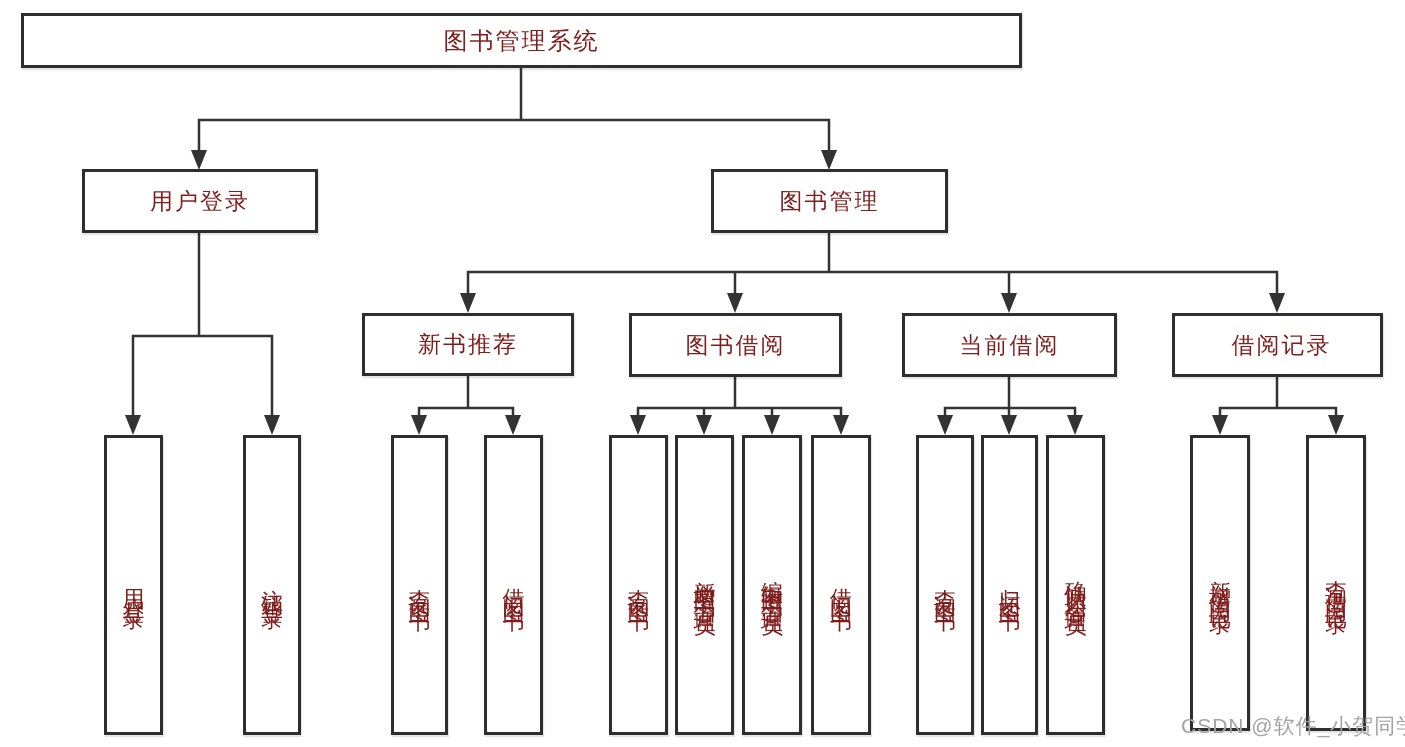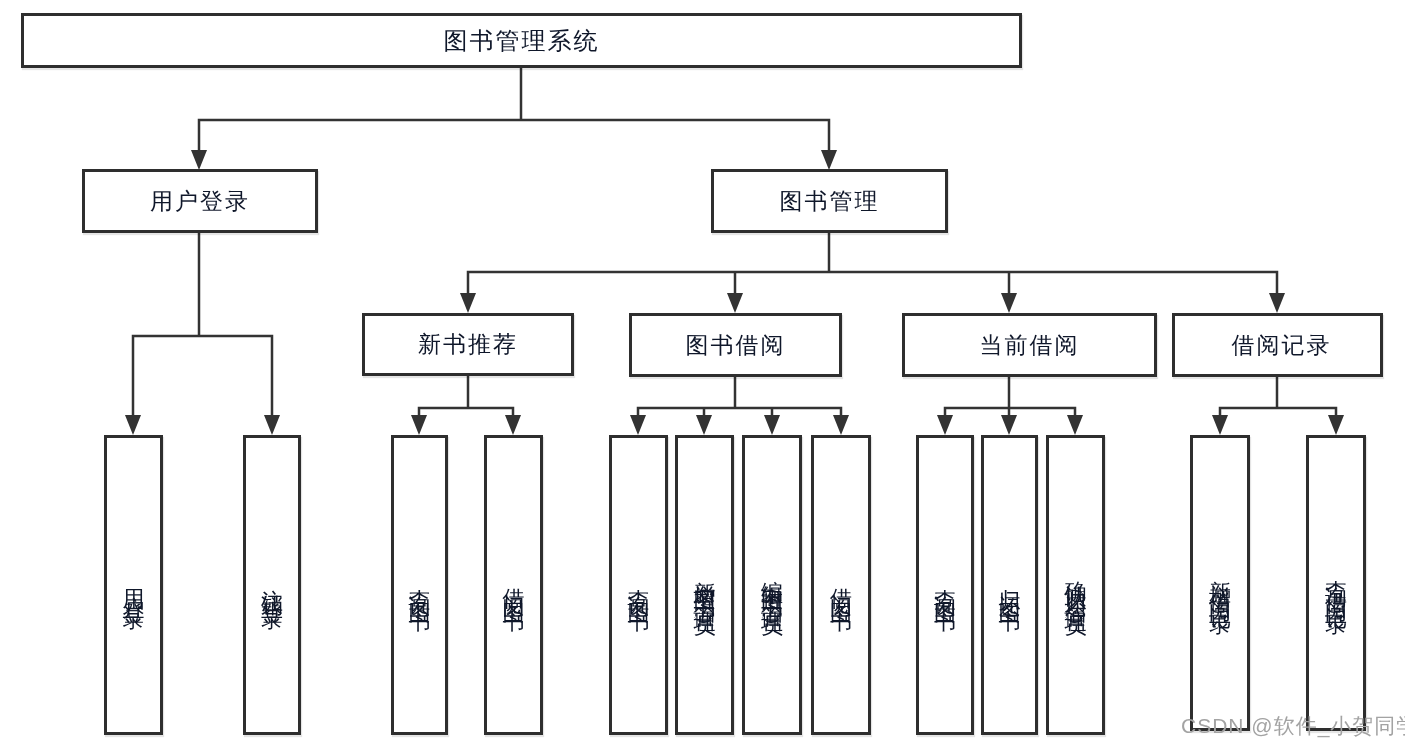--- a/index.html
+++ b/index.html
@@ -20,21 +20,21 @@
     left: 0;
     top: 0;
     width: 1405px;
     height: 747px;
   }
   .node {
     position: absolute;
     box-sizing: border-box;
     background: #ffffff;
     border: 3px solid #2e2e2e;
-    color: #0f172a;
+    color: #7f1d1d;
     display: flex;
     align-items: center;
     justify-content: center;
     box-shadow: 1px 2px 1px rgba(0,0,0,0.10);
   }
   .node.h {
     font-size: 23px;
     letter-spacing: 2px;
   }
   .node.root {
@@ -144,21 +144,21 @@
     </g>
   </svg>
 
   <div class="node root" style="left:21px; top:13px; width:1001px; height:55px;">图书管理系统</div>
 
   <div class="node h" style="left:82px; top:169px; width:236px; height:64px;">用户登录</div>
   <div class="node h" style="left:711px; top:169px; width:237px; height:64px;">图书管理</div>
 
   <div class="node h" style="left:629px; top:313px; width:213px; height:64px;">图书借阅</div>
   <div class="node h" style="left:362px; top:313px; width:212px; height:63px;">新书推荐</div>
-  <div class="node h" style="left:902px; top:313px; width:255px; height:64px;">当前借阅</div>
+  <div class="node h" style="left:902px; top:313px; width:215px; height:64px;">当前借阅</div>
   <div class="node h" style="left:1172px; top:313px; width:211px; height:64px;padding-left:8px;">借阅记录</div>
 
   <div class="node v" style="left:104px; top:435px; width:59px; height:300px;">
     <span class="vtext">用户登录</span>
   </div>
   <div class="node v" style="left:243px; top:435px; width:58px; height:300px;">
     <span class="vtext">注销登录</span>
   </div>
 
   <div class="node v" style="left:391px; top:435px; width:57px; height:300px;">

